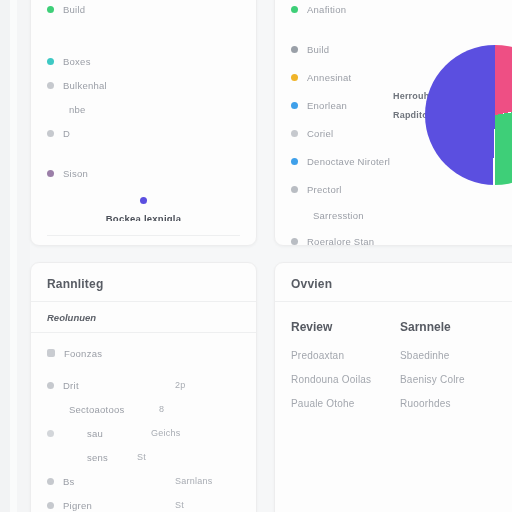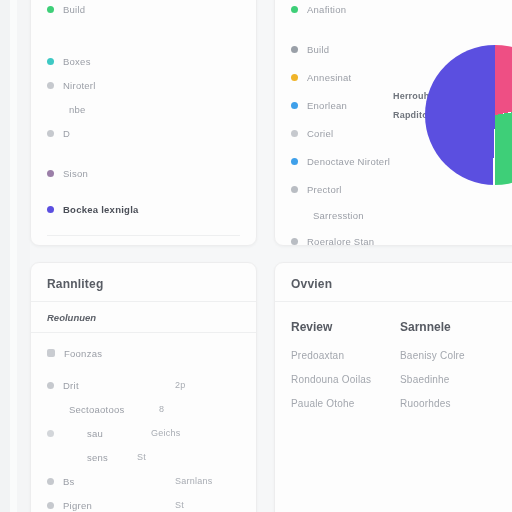--- a/index.html
+++ b/index.html
@@ -65,21 +65,21 @@
     display: flex;
     align-items: center;
     gap: 9px;
     height: 24px;
     font-size: 9.5px;
     color: #9a9ea6;
     letter-spacing: 0.25px;
   }
   .row.indent      { padding-left: 22px; }
   .row.indent2     { padding-left: 40px; }
-  .row.active      { color: #4b4f58; font-weight: bold; }
+  .row.active      { color: #4b4f58; font-weight: bold; flex-direction: column; }
   .row.tall        { height: 28px; }
 
   .dot {
     width: 7px; height: 7px;
     border-radius: 50%;
     flex: 0 0 auto;
     background: #c6c9ce;
   }
   .dot.square { border-radius: 2px; width: 8px; height: 8px; }
 
@@ -181,21 +181,21 @@
 
       <div style="height:28px"></div>
 
       <div class="row">
         <span class="dot" style="background:#3ec9c4"></span>
         <span class="label">Boxes</span>
       </div>
 
       <div class="row">
         <span class="dot" style="background:#c6c9ce"></span>
-        <span class="label">Niroterl</span>
+        <span class="label">Bulkenhal</span>
       </div>
 
       <div class="row indent">
         <span class="label">nbe</span>
       </div>
 
       <div class="row">
         <span class="dot" style="background:#c6c9ce"></span>
         <span class="label">D</span>
       </div>
@@ -362,21 +362,21 @@
 
       <div class="col">
         <div class="col-head">Review</div>
         <div class="col-item">Predoaxtan</div>
         <div class="col-item">Rondouna Ooilas</div>
         <div class="col-item">Pauale Otohe</div>
       </div>
 
       <div class="col">
         <div class="col-head">Sarnnele</div>
+        <div class="col-item">Sbaedinhe</div>
         <div class="col-item">Baenisy Colre</div>
-        <div class="col-item">Sbaedinhe</div>
         <div class="col-item">Ruoorhdes</div>
       </div>
 
     </div>
   </div>
 
 </div>
 
 </body></html>

